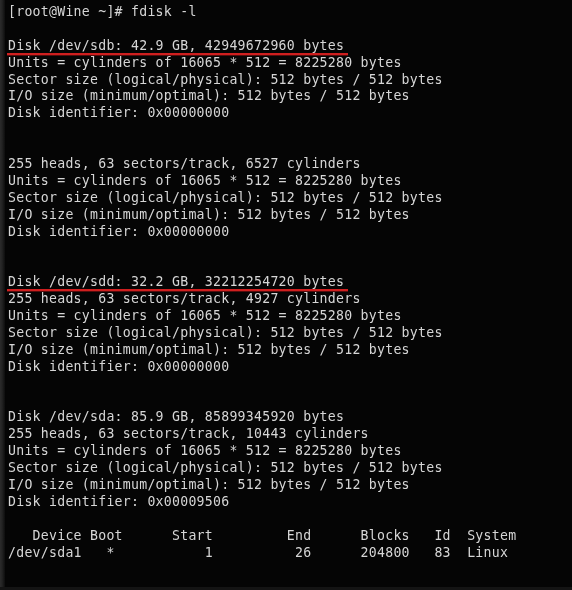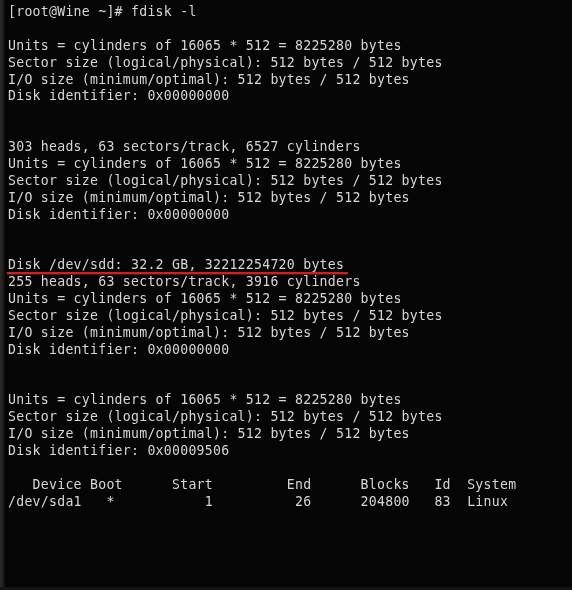--- a/index.html
+++ b/index.html
@@ -85,41 +85,44 @@
 <body>
 
 <div id="terminal">
 
   <div id="left-edge"></div>
 
   <div id="screen">
 
   <div class="line">[root@Wine ~]# fdisk -l</div>
       <div class="line blank"></div>
+      <div class="line underlined">Disk /dev/sdb: 42.9 GB, 42949672960 bytes</div>
       <div class="line">Units = cylinders of 16065 * 512 = 8225280 bytes</div>
       <div class="line">Sector size (logical/physical): 512 bytes / 512 bytes</div>
       <div class="line">I/O size (minimum/optimal): 512 bytes / 512 bytes</div>
       <div class="line">Disk identifier: 0x00000000</div>
       <div class="line blank"></div>
       <div class="line blank"></div>
-      <div class="line">303 heads, 63 sectors/track, 6527 cylinders</div>
+      <div class="line">255 heads, 63 sectors/track, 6527 cylinders</div>
       <div class="line">Units = cylinders of 16065 * 512 = 8225280 bytes</div>
       <div class="line">Sector size (logical/physical): 512 bytes / 512 bytes</div>
       <div class="line">I/O size (minimum/optimal): 512 bytes / 512 bytes</div>
       <div class="line">Disk identifier: 0x00000000</div>
       <div class="line blank"></div>
       <div class="line blank"></div>
       <div class="line underlined">Disk /dev/sdd: 32.2 GB, 32212254720 bytes</div>
-      <div class="line">255 heads, 63 sectors/track, 3916 cylinders</div>
+      <div class="line">255 heads, 63 sectors/track, 4927 cylinders</div>
       <div class="line">Units = cylinders of 16065 * 512 = 8225280 bytes</div>
       <div class="line">Sector size (logical/physical): 512 bytes / 512 bytes</div>
       <div class="line">I/O size (minimum/optimal): 512 bytes / 512 bytes</div>
       <div class="line">Disk identifier: 0x00000000</div>
       <div class="line blank"></div>
       <div class="line blank"></div>
+      <div class="line">Disk /dev/sda: 85.9 GB, 85899345920 bytes</div>
+      <div class="line">255 heads, 63 sectors/track, 10443 cylinders</div>
       <div class="line">Units = cylinders of 16065 * 512 = 8225280 bytes</div>
       <div class="line">Sector size (logical/physical): 512 bytes / 512 bytes</div>
       <div class="line">I/O size (minimum/optimal): 512 bytes / 512 bytes</div>
       <div class="line">Disk identifier: 0x00009506</div>
       <div class="line blank"></div>
       <div class="line">   Device Boot      Start         End      Blocks   Id  System</div>
       <div class="line">/dev/sda1   *           1          26      204800   83  Linux</div>
     </div>
 
   <div id="bottom-edge"></div>

